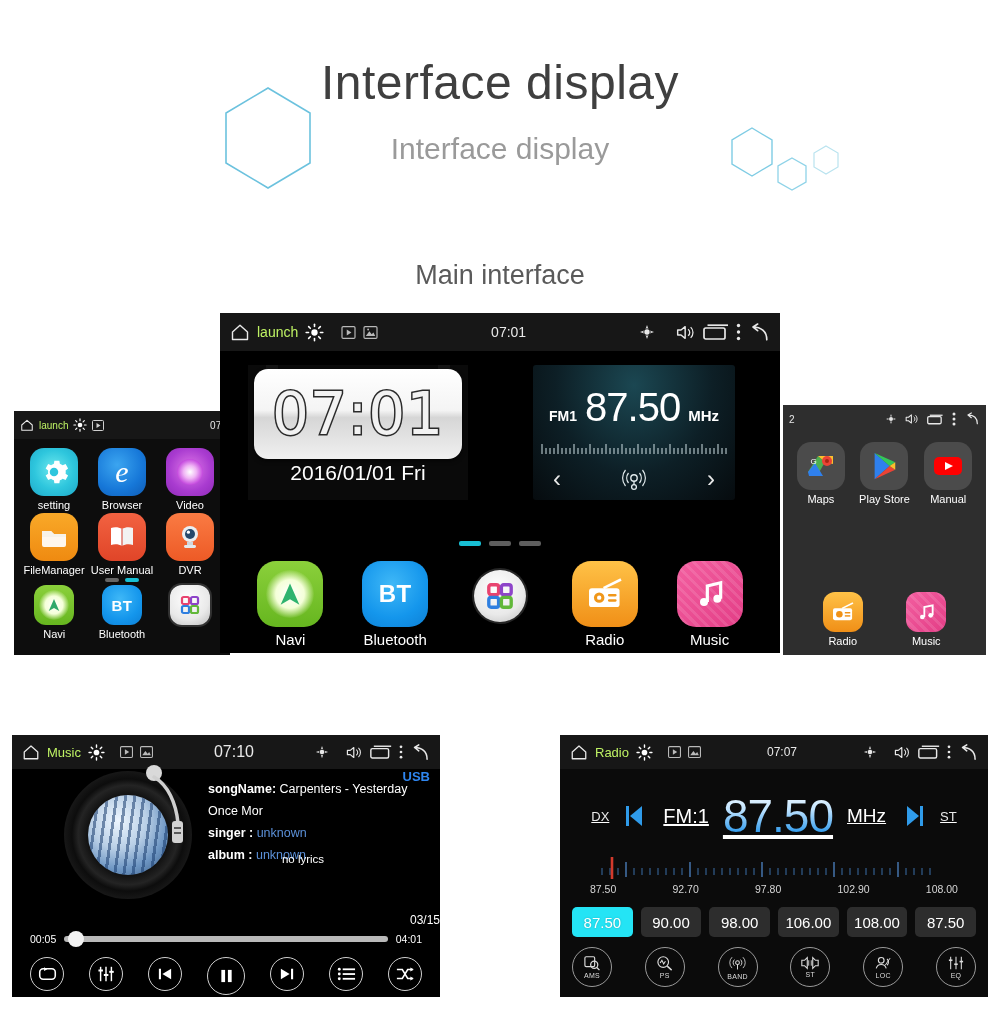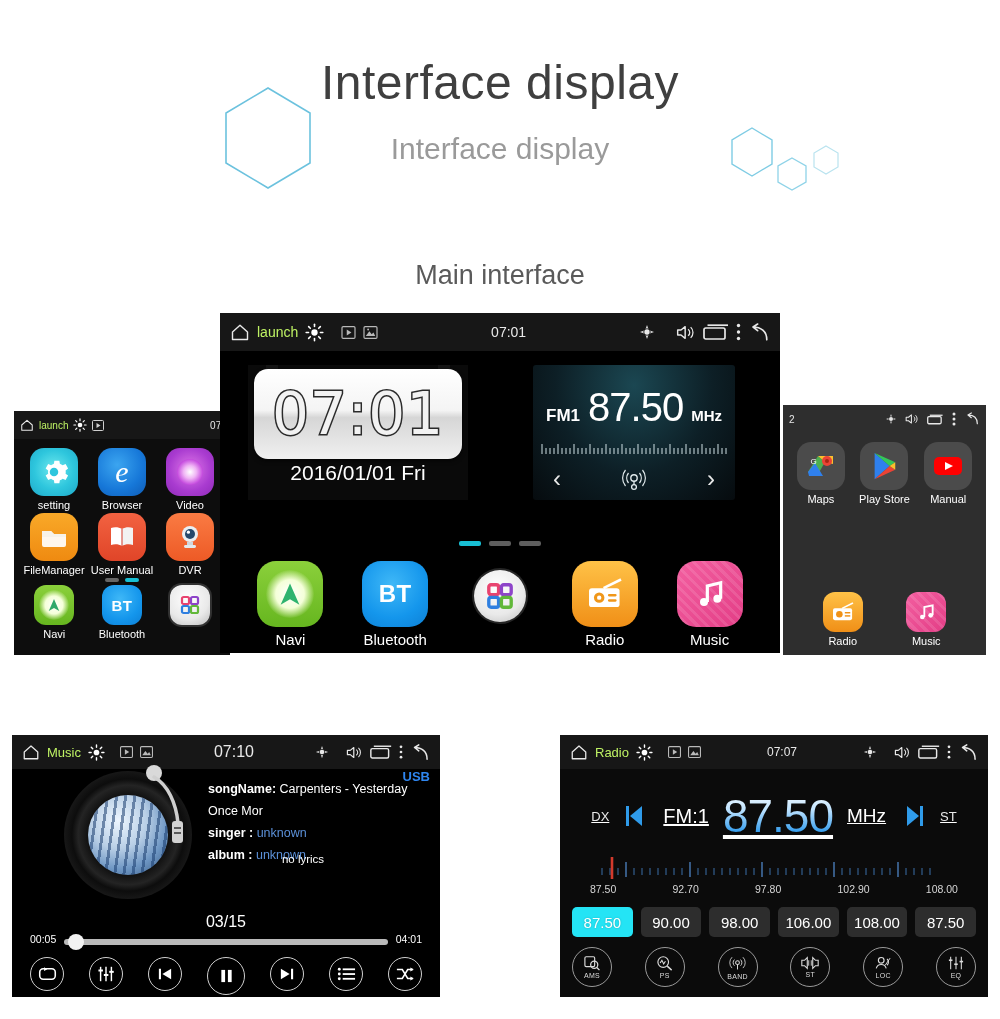--- a/index.html
+++ b/index.html
@@ -88,21 +88,21 @@
   .clock-nub.l { left: 18px; } .clock-nub.r { right: 18px; }
 
   
   .radio-widget {
     position: absolute; left: 313px; top: 52px; width: 202px; height: 135px;
     background: radial-gradient(ellipse at 50% 15%, #1b4752 0%, #0d1f26 55%, #060b0e 100%);
     border-radius: 3px;
     overflow: hidden;
   }
   .rw-row { display:flex; align-items:baseline; justify-content:center; gap:8px; padding-top:20px; color:#fff;}
-  .rw-fm { font-size:17px; font-weight:600; }
+  .rw-fm { font-size:14px; font-weight:600; }
   .rw-freq { font-size:40px; font-weight:400; letter-spacing:-1px; }
   .rw-mhz { font-size:15px; font-weight:600; }
   .rw-scale { margin: 10px 8px 0 8px; height: 20px; }
   .rw-nav { display:flex; align-items:center; justify-content:space-between; padding: 4px 20px 0 20px; color:#e8e8e8;}
   .rw-chev { font-size: 24px; line-height:1; }
 
   
   .dots { position:absolute; left:0; top:228px; width:560px; display:flex; justify-content:center; gap:8px;}
   .dot { width: 22px; height: 5px; border-radius: 2px; background: #5e5e5e; }
   .dot.on { background: #18bfd4; }
@@ -176,22 +176,22 @@
      background: radial-gradient(circle at 38% 32%, #eef6ff 0%, #b9cfe6 38%, #6f97c4 66%, #33567f 100%); }
   .vinyl-label::after { content:''; position:absolute; inset:0; border-radius:50%;
      background: repeating-linear-gradient(98deg, rgba(25,60,110,.55) 0 3px, rgba(255,255,255,0) 3px 9px); }
   .tonearm { position:absolute; left: 78px; top: -8px; width: 46px; height: 96px; }
 
   .meta { position:absolute; left: 196px; top: 44px; color:#fff; font-size: 12.5px; line-height: 1.75; }
   .meta b { font-weight: 700; }
   .meta .v-blue { color: #5b90d8; }
   .no-lyrics { position:absolute; left: 196px; top: 118px; width: 190px; text-align:center; color:#fff; font-size: 11.5px; }
 
-  .track-idx { position:absolute; left:0; top: 178px; width: 428px; text-align:center; color:#fff; font-size: 16px;}
-  .seekrow { position:absolute; left: 18px; top: 198px; width: 392px; display:flex; align-items:flex-end; gap:8px; color:#fff; font-size:10.5px;}
+  .track-idx { position:absolute; left:0; top: 178px; width: 428px; text-align:right; color:#fff; font-size: 12px;}
+  .seekrow { position:absolute; left: 18px; top: 198px; width: 392px; display:flex; align-items:center; gap:8px; color:#fff; font-size:10.5px;}
   .seekbar { position:relative; flex:1; height: 6px; background:#b9b9b9; border-radius:3px;}
   .seekknob { position:absolute; left: 1%; top:-5px; width:16px; height:16px; border-radius:50%; background:#f2f2f2;}
 
   .mctrls { position:absolute; left: 18px; top: 222px; width: 392px; display:flex; justify-content:space-between; }
   .cbtn { width: 34px; height: 34px; border-radius: 50%; border: 1.6px solid #cfcfcf;
           display:flex; align-items:center; justify-content:center; color:#fff; }
   .cbtn.big { width: 38px; height: 38px; }
 
   
   .rp-main { position:absolute; left:0; top: 54px; width: 428px; display:flex; align-items:center; justify-content:center; gap:14px; color:#fff;text-decoration:underline;}

